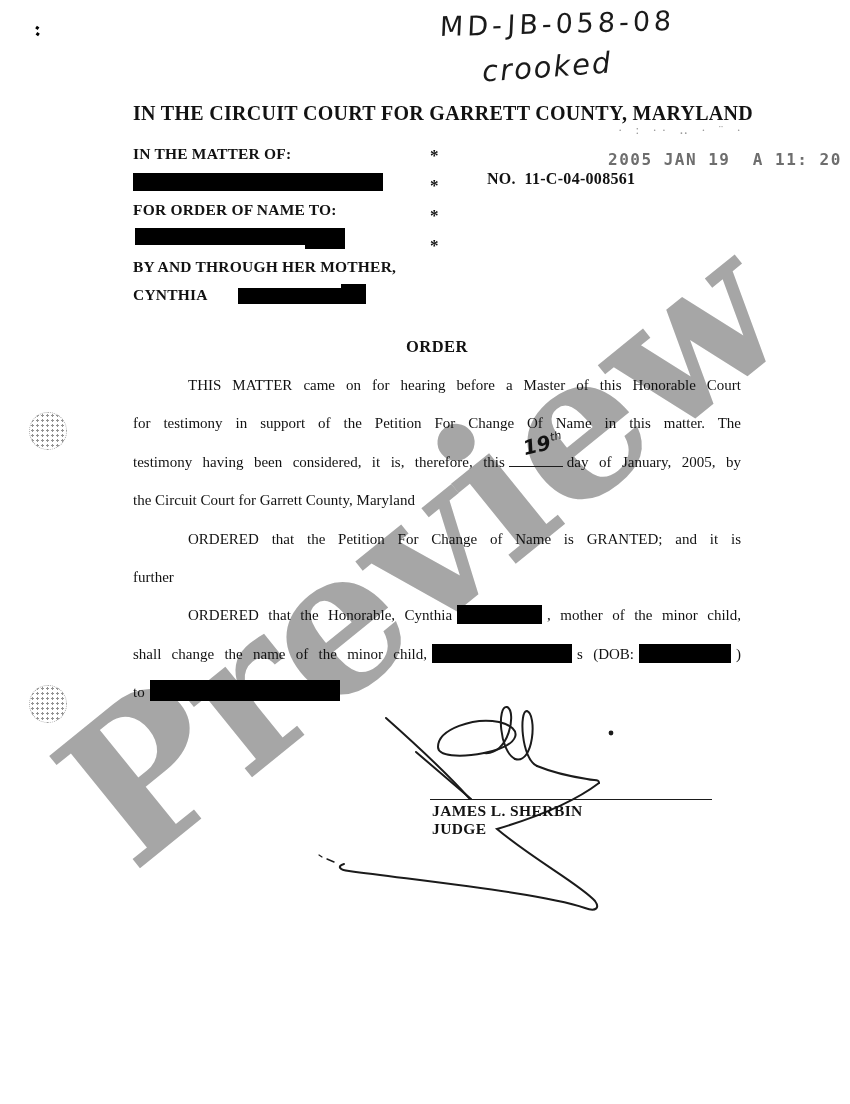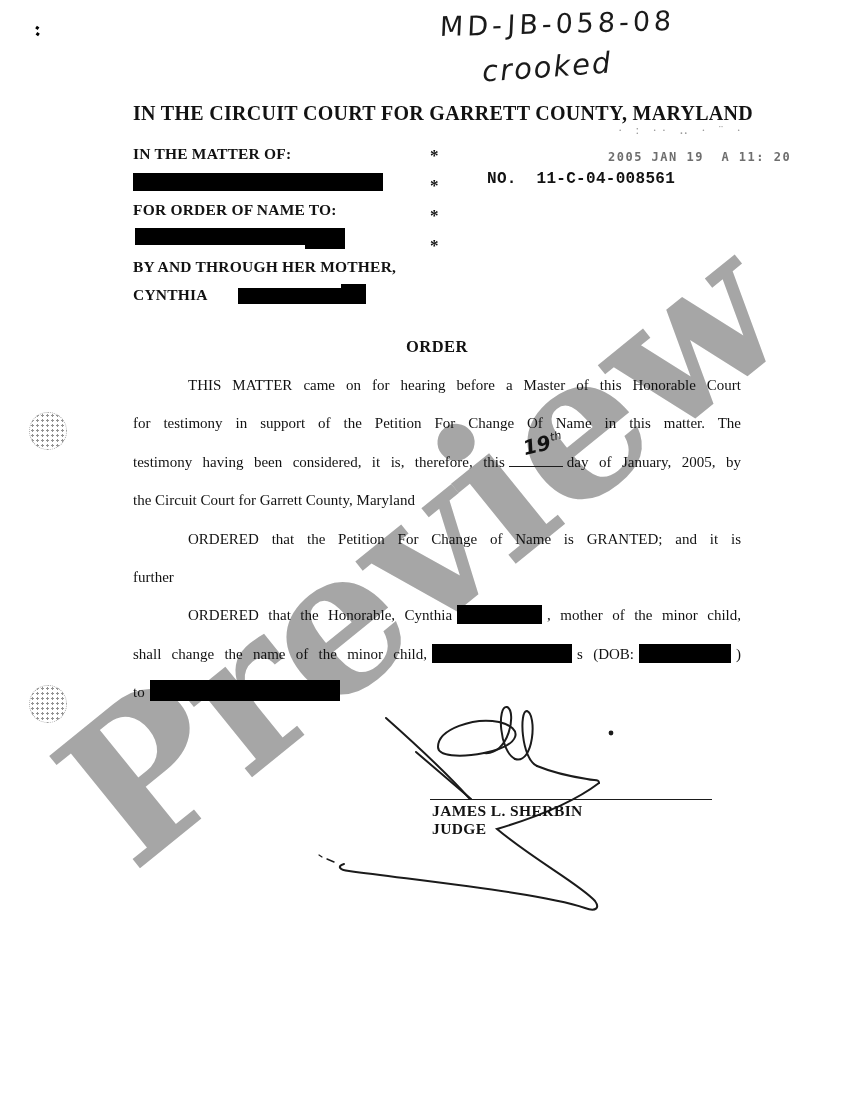--- a/index.html
+++ b/index.html
@@ -52,34 +52,34 @@
   }
   .stamp-faint{
     left:618px;top:122px;width:140px;
     color:#9a9a9a;font-size:13px;letter-spacing:5px;
     filter:blur(.4px);
   }
   .stamp-date{
     left:608px;top:150px;
     font-family:"DejaVu Sans Mono","Liberation Mono",monospace;
     font-weight:bold;
-    color:#6e6e6e;font-size:12px;letter-spacing:1.5px;
+    color:#6e6e6e;font-size:16px;letter-spacing:1.5px;
     filter:blur(.4px);
     white-space:pre;
   }
 
   
   .cap{font-weight:bold;font-size:15.5px;letter-spacing:.2px;white-space:nowrap;}
   .matter-of{left:133px;top:145px;}
   .change-to{left:133px;top:201px;}
   .by-through{left:133px;top:258px;}
   .mother-name{left:133px;top:286px;}
   .ast{left:430px;font-weight:bold;font-size:17px;}
   .ast1{top:146px}.ast2{top:176px}.ast3{top:206px}.ast4{top:236px}
-  .case-no{left:487px;top:170px;font-weight:bold;font-size:16px;white-space:pre;letter-spacing:.3px;font-family:Liberation Mono, monospace;}
+  .case-no{left:487px;top:170px;font-weight:bold;font-size:16px;white-space:pre;letter-spacing:.3px;}
 
   .bar{background:#000;}
   .bar1{left:133px;top:173px;width:250px;height:18px;}
   .bar2{left:135px;top:228px;width:210px;height:17px;}
   .bar2s{left:305px;top:243px;width:40px;height:6px;}
   .bar3{left:238px;top:288px;width:128px;height:16px;}
   .bar3s{left:341px;top:284px;width:25px;height:20px;}
 
   
   .order-heading{

